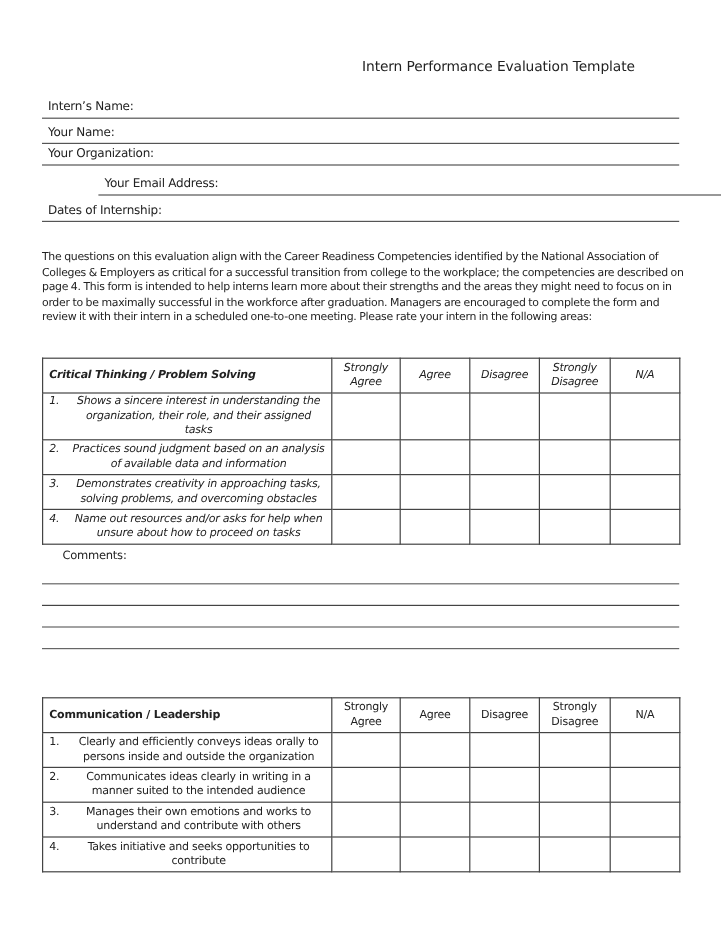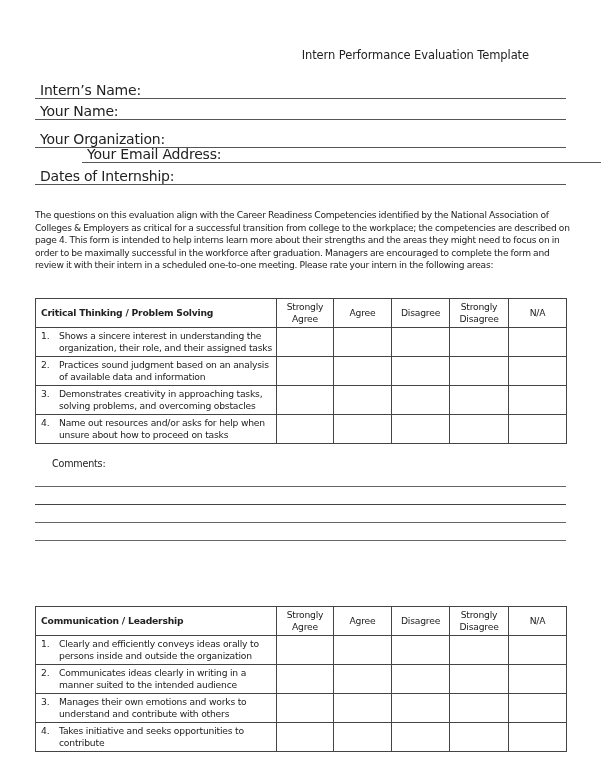--- a/index.html
+++ b/index.html
@@ -1,58 +1,58 @@
 <!DOCTYPE html>
 <html><head>
 <meta charset="utf-8">
 <style>
   * { box-sizing: border-box; margin: 0; padding: 0; }
   html, body { width: 601px; height: 778px; background: #ffffff; overflow: hidden; }
   body { font-family: "DejaVu Sans", "Liberation Sans", sans-serif; color: #222; position: relative; }
   .title { position: absolute; top: 48px; left: 0; width: 529px; text-align: right; font-size: 11.5px; color: #222; letter-spacing: -0.1px; }
-  .field { position: absolute; left: 35px; width: 531px; height: 20px; border-bottom: 1.6px solid #555; font-size: 14px; padding-left: 5px; line-height: 14px; color: #222; }
+  .field { position: absolute; left: 35px; width: 531px; height: 20px; border-bottom: 1.6px solid #555; font-size: 10px; padding-left: 5px; line-height: 14px; color: #222; }
   .field span { position: absolute; bottom: 1px; left: 5px; letter-spacing: -0.2px; }
   .intro { position: absolute; left: 35px; top: 209px; width: 540px; font-size: 9.1px; line-height: 12.6px; color: #222; letter-spacing: -0.25px; word-spacing: -0.3px; }
   table.rating { position: absolute; left: 35px; width: 531px; border-collapse: collapse; table-layout: fixed; font-size: 9.2px; letter-spacing: -0.2px; }
   table.rating td, table.rating th { border: 1px solid #444; font-weight: normal; color: #222; }
   table.rating th { text-align: center; line-height: 12px; height: 29px; vertical-align: middle; }
   table.rating th.cat { text-align: left; font-weight: bold; padding-left: 5px; font-size: 9.2px; }
   table.rating td.item { height: 29px; padding: 1px 4px 1px 5px; line-height: 12px; vertical-align: middle; }
   table.rating tr.thick td { border-top: 1.6px solid #555; }
   .item-wrap { display: flex; }
   .num { width: 18px; flex: 0 0 18px; }
-  .txt { flex: 1; }
+  .txt { flex: 1; text-align: center; }
   .comments-label { position: absolute; left: 35px; top: 458px; font-size: 9.6px; color: #222; letter-spacing: -0.2px; margin-left: 17px; }
   .rule { position: absolute; left: 35px; width: 531px; height: 0; border-top: 1.2px solid #666; }
   .rule.dark { border-top: 1.6px solid #444; }
 </style>
 </head>
 <body>
 
 <div class="title">Intern Performance Evaluation Template</div>
 
 <div class="field" style="top:79px;">
     <span>Intern’s Name:</span>
   </div>
 <div class="field" style="top:100px;">
     <span>Your Name:</span>
   </div>
-<div class="field" style="top:128px;text-align:center;">
+<div class="field" style="top:118px;text-align:center;">
     <span>Your Organization:</span>
   </div>
 <div class="field" style="top:143px;margin-left:47px;">
     <span>Your Email Address:</span>
   </div>
 <div class="field" style="top:165px;">
     <span>Dates of Internship:</span>
   </div>
 
 <p class="intro">The questions on this evaluation align with the Career Readiness Competencies identified by the National Association of Colleges &amp; Employers as critical for a successful transition from college to the workplace; the competencies are described on page 4.  This form is intended to help interns learn more about their strengths and the areas they might need to focus on in order to be maximally successful in the workforce after graduation.  Managers are encouraged to complete the form and review it with their intern in a scheduled one-to-one meeting.   Please rate your intern in the following areas:</p>
 
-<table class="rating" style="top:298px;">
+<table class="rating" style="top:298px;font-style:italic;">
   <colgroup>
     <col style="width:241px">
       <col style="width:57px">
       <col style="width:58px">
       <col style="width:58px">
       <col style="width:59px">
       <col style="width:58px">
   </colgroup>
   <tbody>
       <tr>
@@ -117,21 +117,21 @@
   </tr>
 </tbody>
   </table>
 
 <div class="comments-label">Comments:</div>
 <div class="rule" style="top:486px;"></div>
 <div class="rule dark" style="top:504px;"></div>
 <div class="rule" style="top:522px;"></div>
 <div class="rule" style="top:540px;"></div>
 
-<table class="rating" style="top:606px;border-radius:22px;">
+<table class="rating" style="top:581px;border-radius:22px;">
   <colgroup>
     <col style="width:241px">
       <col style="width:57px">
       <col style="width:58px">
       <col style="width:58px">
       <col style="width:59px">
       <col style="width:58px">
   </colgroup>
   <tbody>
       <tr>

